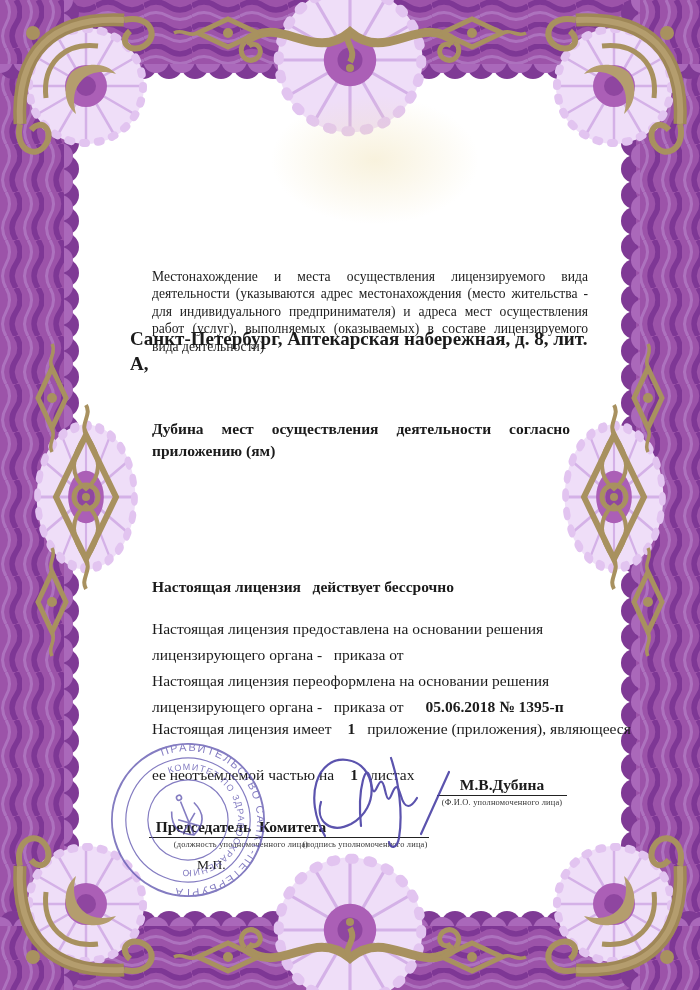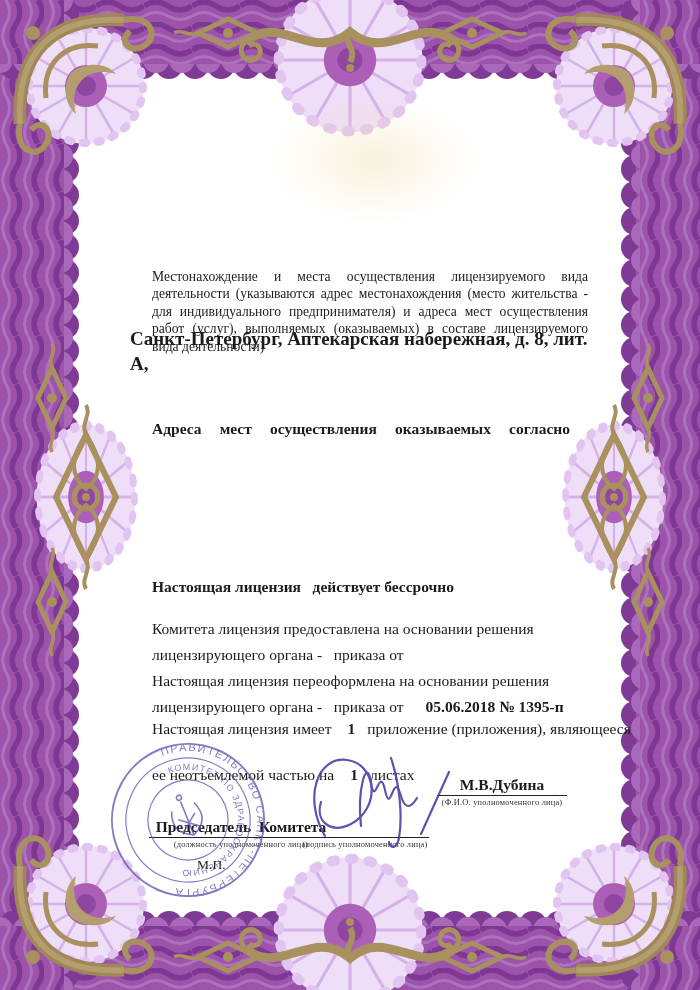--- a/index.html
+++ b/index.html
@@ -177,27 +177,28 @@
 
 <div class="watermark"></div>
 
 <div class="abs intro">Местонахождение и места осуществления лицензируемого вида деятельности (указываются адрес местонахождения (место жительства - для индивидуального предпринимателя) и адреса мест осуществления работ (услуг), выполняемых (оказываемых) в составе лицензируемого вида деятельности)</div>
 
 <div class="abs addr">
   <div class="pre">Санкт-Петербург, Аптекарская набережная, д. 8, лит. А,</div>
 </div>
 
 <div class="abs note">
-  <div class="j">Адреса мест осуществления оказываемых согласно</div>
+  <div class="j">Дубина мест осуществления деятельности согласно</div>
+  <div>приложению (ям)</div>
 </div>
 
 <div class="abs validity pre">Настоящая лицензия   действует бессрочно</div>
 
 <div class="abs granted block2">
-  <div class="pre">Комитета лицензия предоставлена на основании решения</div>
+  <div class="pre">Настоящая лицензия предоставлена на основании решения</div>
   <div class="pre">лицензирующего органа -   приказа от</div>
 </div>
 
 <div class="abs reissued block2">
   <div class="pre">Настоящая лицензия переоформлена на основании решения</div>
   <div class="pre"><span>лицензирующего органа -   приказа от</span><span class="order-ref">05.06.2018 № 1395-п</span></div>
 </div>
 
 <div class="abs attach a1">
   <span>Настоящая лицензия имеет</span><span class="cnt">1</span><span>приложение (приложения), являющееся</span>

